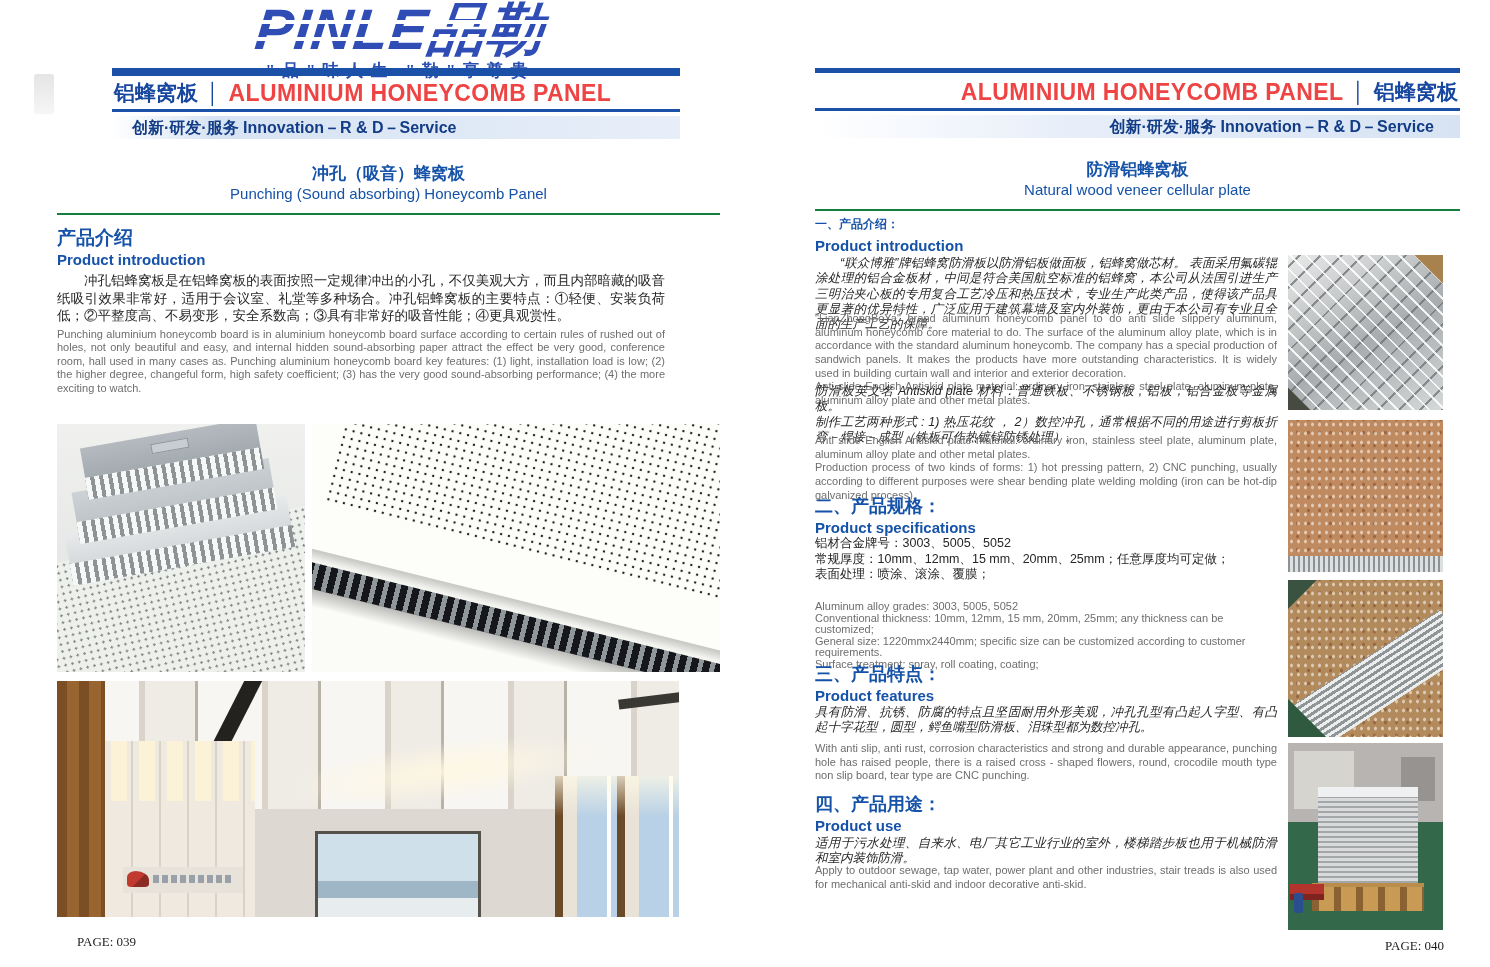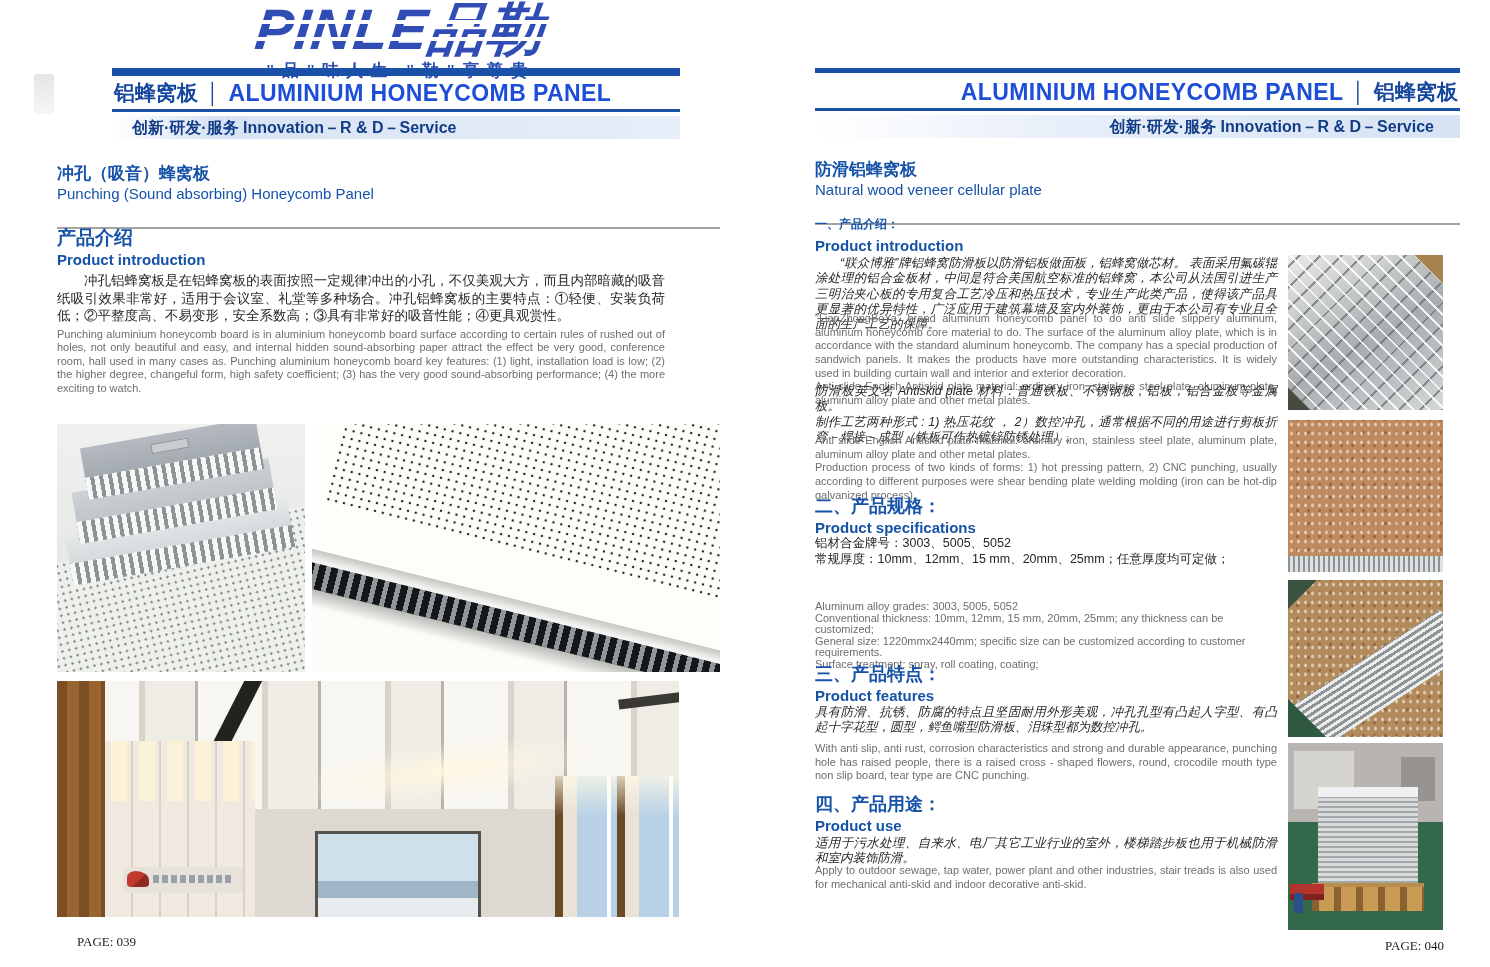--- a/index.html
+++ b/index.html
@@ -28,34 +28,34 @@
   
   .hdr{top:68px;}
   .hdr-left{left:112px;width:568px;}
   .hdr-right{left:815px;width:645px;text-align:right;}
   .hdr-bar-top{height:8px;background:#1b50a8;}
   .hdr-right .hdr-bar-top{height:5px;margin-bottom:2px;}
   .hdr-row{display:flex;align-items:center;gap:9px;padding:3px 0 2px 2px;white-space:nowrap;}
   .hdr-right .hdr-row{justify-content:flex-end;padding-right:2px;}
   .hdr-cn{font-size:21px;font-weight:bold;color:#17479e;}
   .hdr-sep{font-size:20px;color:#17479e;}
-  .hdr-en{font-size:23px;font-weight:bold;color:#1d4ed8;letter-spacing:.4px;}
+  .hdr-en{font-size:23px;font-weight:bold;color:#ef4444;letter-spacing:.4px;}
   .hdr-underline{height:3px;background:#1b50a8;}
   .hdr-strip{
     margin-top:4px;height:23px;line-height:23px;font-size:16px;font-weight:bold;color:#123c86;
     background:linear-gradient(90deg,#ffffff 0%,#d7e3f3 18%,#e7eef9 100%);
     padding-left:20px;box-sizing:border-box;text-align:left;
   }
   .hdr-right .hdr-strip{
     background:linear-gradient(270deg,#d7e3f3 0%,#e7eef9 60%,#ffffff 100%);
     padding-left:0;padding-right:26px;text-align:right;
   }
 
   
-  .title-block{border-bottom:2px solid #a3a3a3;padding-bottom:24px;}
+  .title-block{border-bottom:2px solid #15803d;padding-bottom:10px;text-align:center;}
   .title-cn{font-size:17px;font-weight:bold;color:#1552a8;line-height:21px;}
   .title-en{font-size:15px;color:#1552a8;line-height:19px;}
   .h-cn{font-size:19px;font-weight:bold;color:#1552a8;line-height:24px;}
   .h-en{font-size:15px;font-weight:bold;color:#1552a8;line-height:19px;}
   .cn-para{font-size:13px;color:#262626;line-height:1.28;text-align:justify;white-space:pre-line;}
   .indent{text-indent:2em;}
   .en-para{font-size:11px;color:#6e6e6e;line-height:1.24;text-align:justify;white-space:pre-line;}
   .spec-line-cn{font-size:12.5px;color:#262626;line-height:15.5px;}
   .spec-line-en{font-size:11px;color:#6e6e6e;line-height:11.5px;}
   .cn-sm{font-size:12.5px;font-style:italic;}
@@ -263,20 +263,21 @@
 <div class="abs en-para" style="left:815px;top:434px;width:462px;">Anti slide English Antiskid plate material: ordinary iron, stainless steel plate, aluminum plate, aluminum alloy plate and other metal plates.
 Production process of two kinds of forms: 1) hot pressing pattern, 2) CNC punching, usually according to different purposes were shear bending plate welding molding (iron can be hot-dip galvanized process).</div>
 
 <div class="abs" style="left:815px;top:494px;">
   <div class="h-cn" style="font-size:18px;">二、产品规格：</div>
   <div class="h-en">Product specifications</div>
 </div>
 <div class="abs" style="left:815px;top:536px;width:462px;">
   <div class="spec-line-cn">铝材合金牌号：3003、5005、5052</div>
   <div class="spec-line-cn">常规厚度：10mm、12mm、15 mm、20mm、25mm；任意厚度均可定做；</div>
+  <div class="spec-line-cn">表面处理：喷涂、滚涂、覆膜；</div>
 </div>
 <div class="abs" style="left:815px;top:601px;width:462px;">
   <div class="spec-line-en">Aluminum alloy grades: 3003, 5005, 5052</div>
   <div class="spec-line-en">Conventional thickness: 10mm, 12mm, 15 mm, 20mm, 25mm; any thickness can be customized;</div>
   <div class="spec-line-en">General size: 1220mmx2440mm; specific size can be customized according to customer requirements.</div>
   <div class="spec-line-en">Surface treatment: spray, roll coating, coating;</div>
 </div>
 
 <div class="abs" style="left:815px;top:662px;">
   <div class="h-cn" style="font-size:18px;">三、产品特点：</div>

